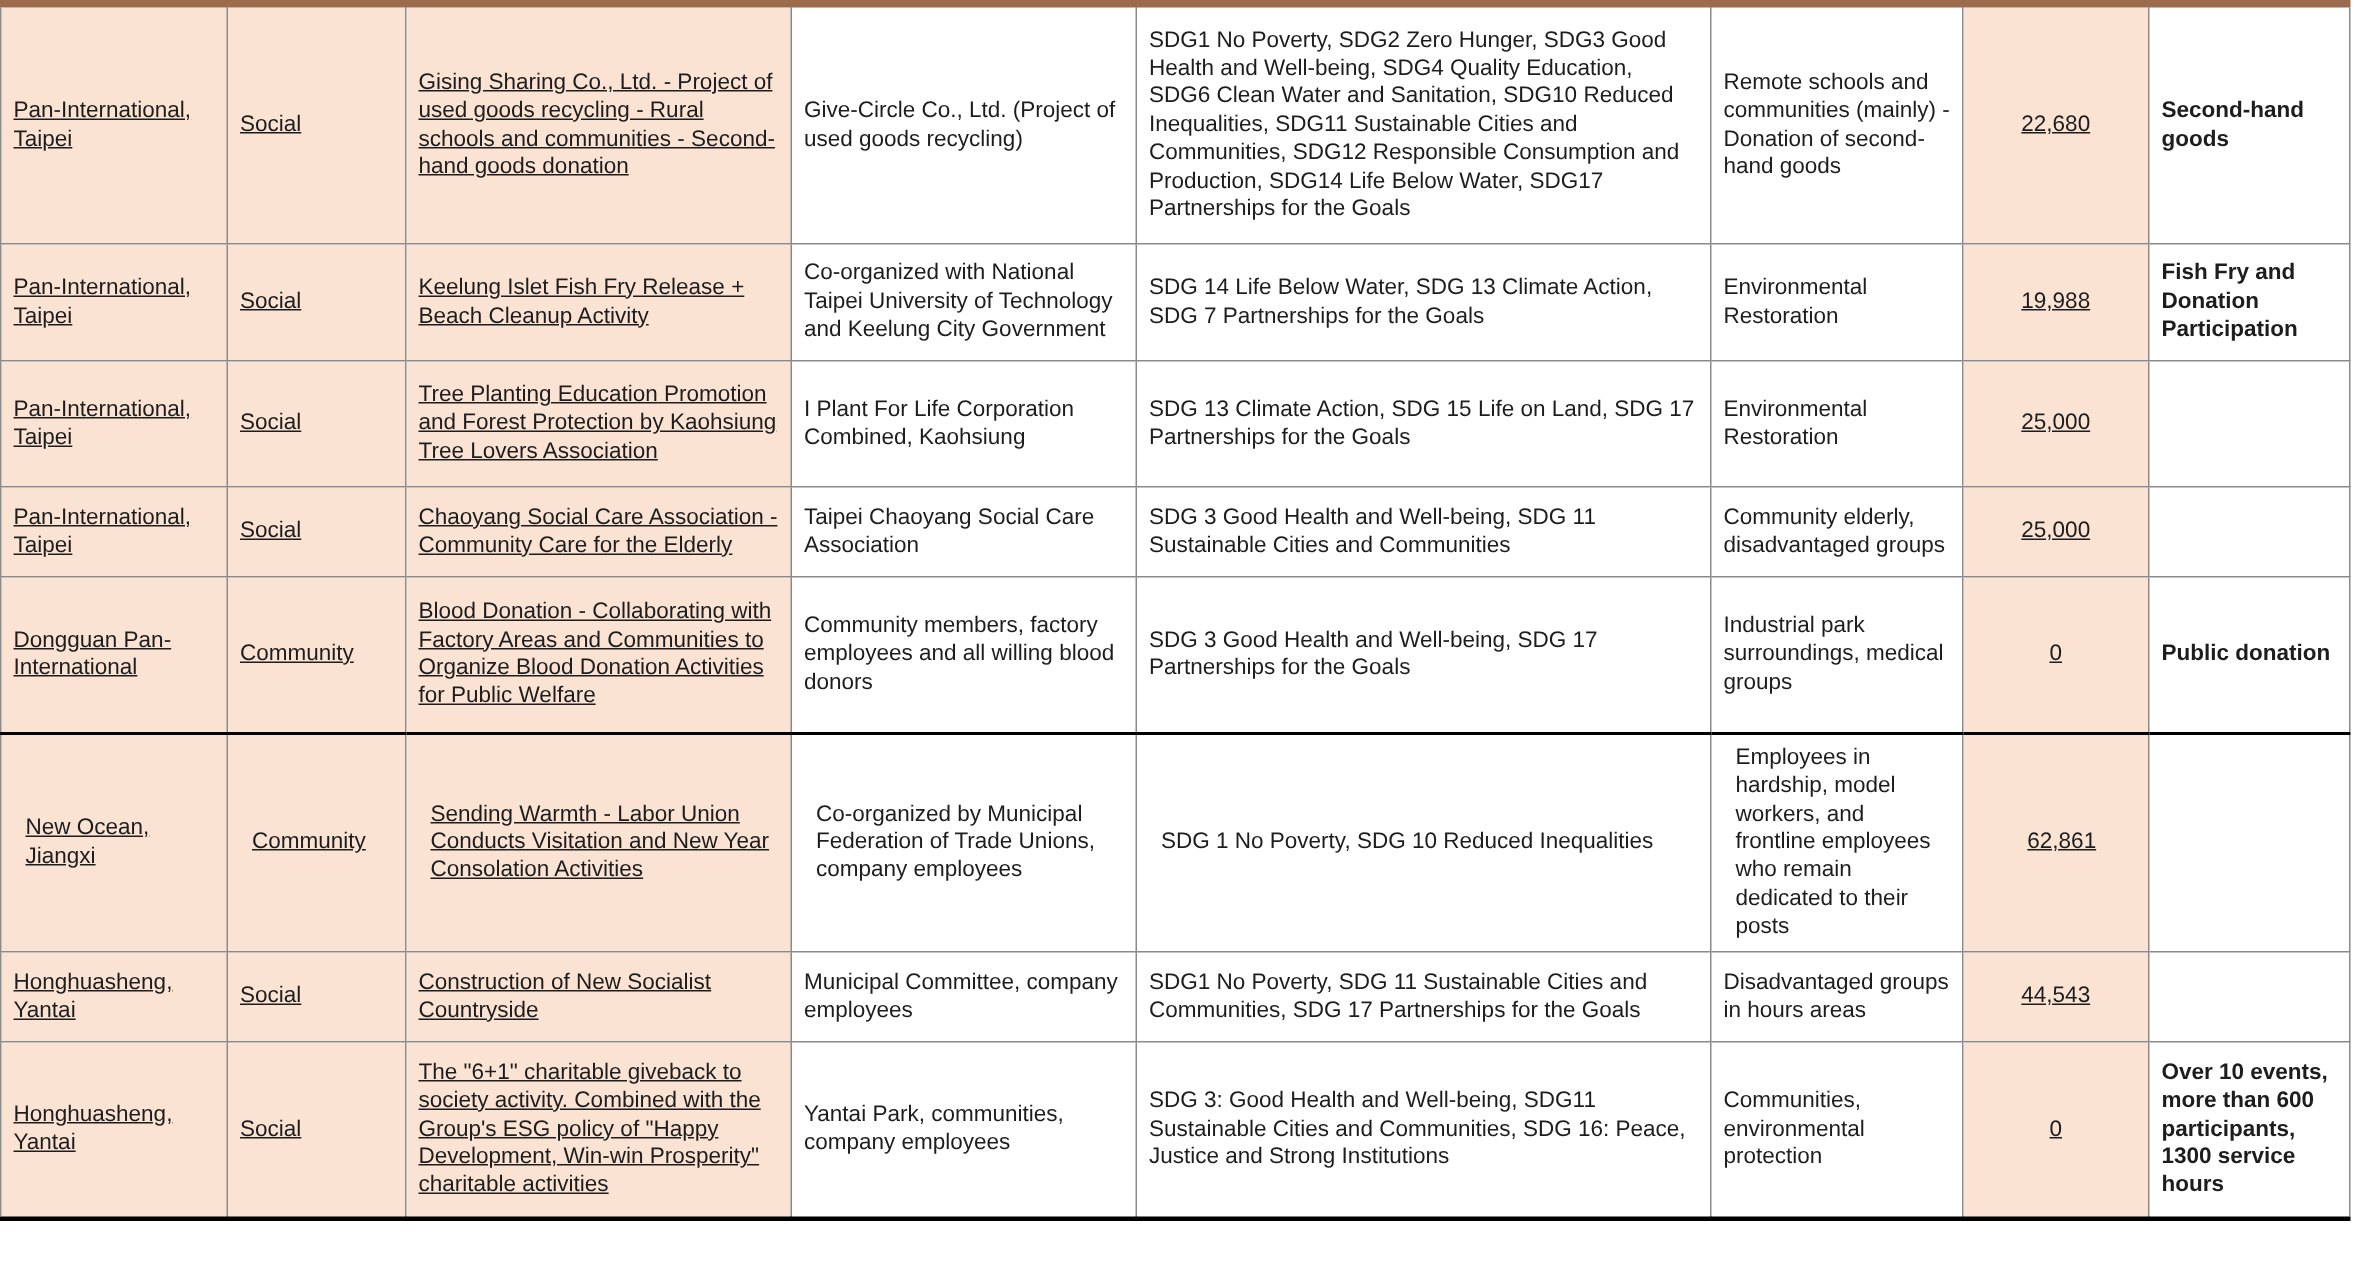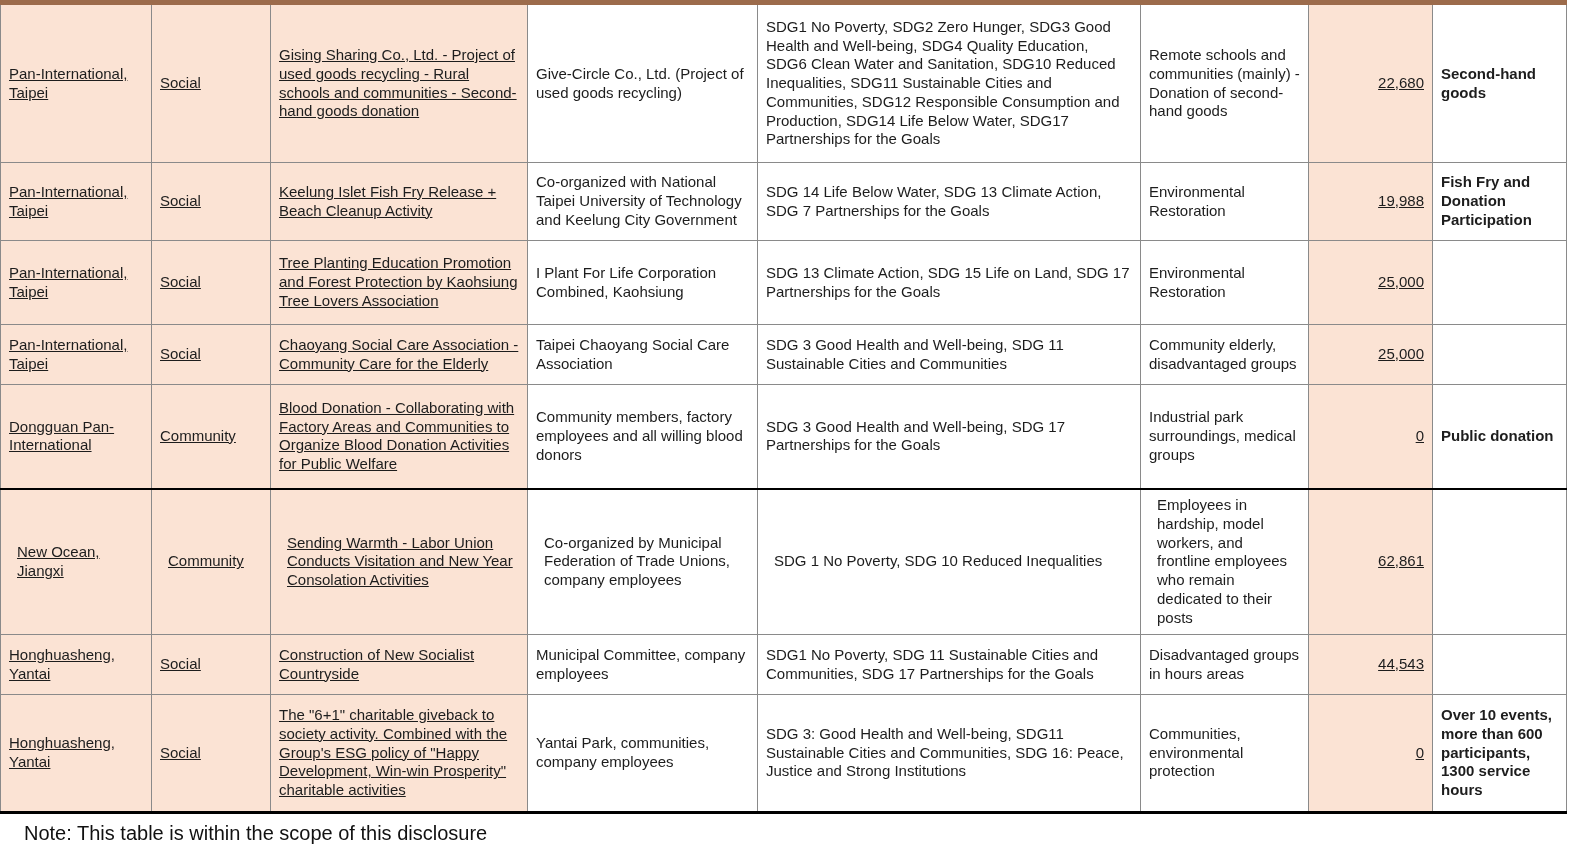--- a/index.html
+++ b/index.html
@@ -29,21 +29,21 @@
     border: 1px solid #8a8a8a;
     vertical-align: middle;
     padding: 2px 8px;
     font-size: 15px;
     line-height: 1.25;
     overflow: hidden;
     word-wrap: break-word;
   }
   td.peach { background: #fbe3d4; text-decoration: underline; }
   td.num {
-    text-align: right;
+    text-align: center;
     font-size: 13.5px;
   }
   td.small {
     font-size: 13.5px;
     line-height: 1.3;
     font-weight: bold;
   }
   tr.heavy-top td { border-top: 2px solid #000000; padding-left: 16px; }
   .footer-note {
     margin: 8px 0 0 24px;
@@ -143,14 +143,13 @@
         <td class="peach">The "6+1" charitable giveback to society activity. Combined with the Group's ESG policy of "Happy Development, Win-win Prosperity" charitable activities</td>
         <td>Yantai Park, communities, company employees</td>
         <td>SDG 3: Good Health and Well-being, SDG11 Sustainable Cities and Communities, SDG 16: Peace, Justice and Strong Institutions</td>
         <td>Communities, environmental protection</td>
         <td class="peach num">0</td>
         <td class="small">Over 10 events, more than 600 participants, 1300 service hours</td>
       </tr>
     </tbody>
   </table>
 
-  <div class="footer-note">Note: This table is within the scope of this disclosure</div>
 </div>
 
 </body></html>

